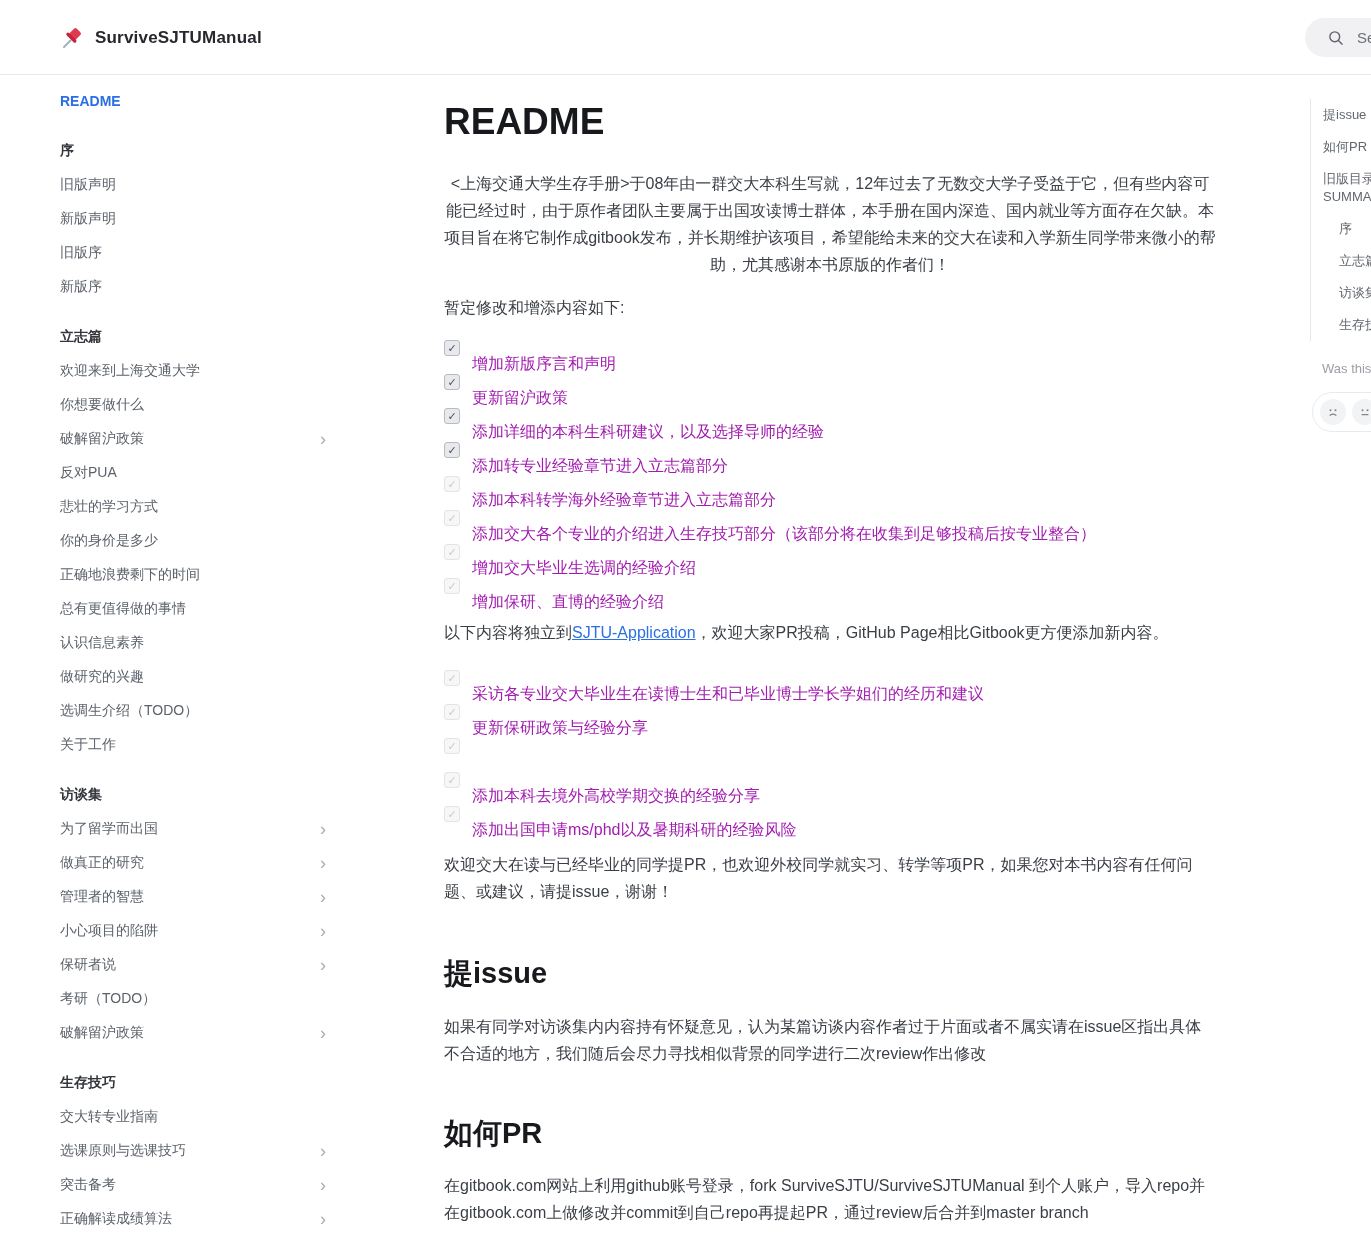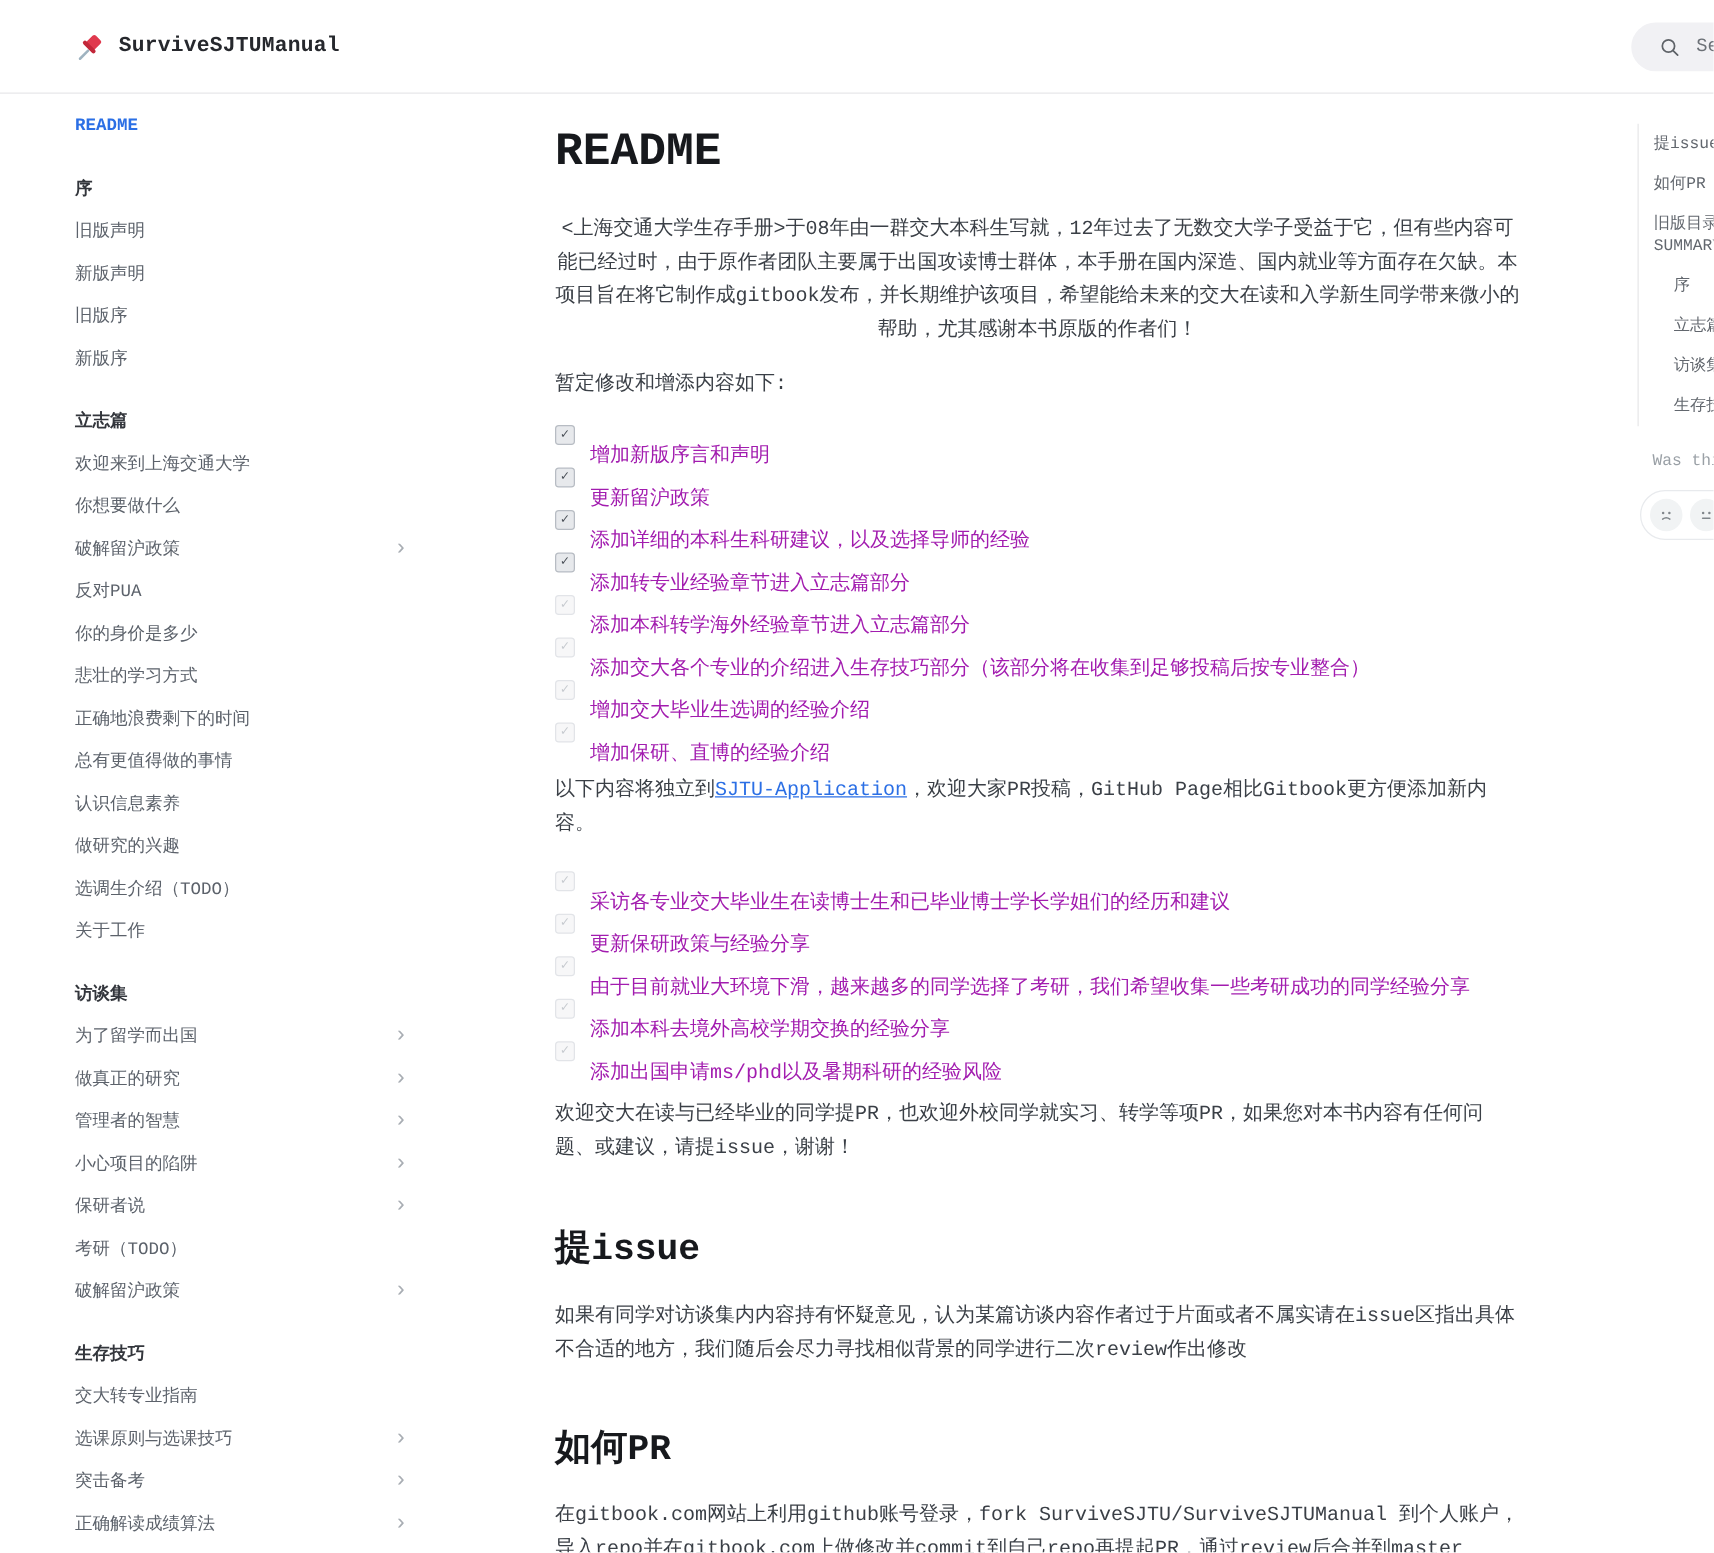--- a/index.html
+++ b/index.html
@@ -1,19 +1,19 @@
 <!DOCTYPE html>
 <html><head>
 <meta charset="utf-8">
 <style>
   * { margin:0; padding:0; box-sizing:border-box; }
   html,body { background:#fff; }
   .page {
     position:relative; width:1371px; height:1242px; overflow:hidden; background:#fff;
-    font-family:Liberation Mono, monospace; color:#3a3f46;
+    font-family:Liberation Sans, sans-serif; color:#3a3f46;
   }
   
   .header {
     position:absolute; top:0; left:0; width:100%; height:75px; background:#fff;
     border-bottom:1px solid #e8e8ea; z-index:5;
   }
   .logo { position:absolute; left:60px; top:0; height:75px; display:flex; align-items:center; gap:11px; cursor:pointer; }
   .logo-pin { width:24px; height:24px; display:block; }
   .logo-title { font-size:17px; font-weight:bold; color:#26282d; letter-spacing:.2px; }
   .search-pill {
@@ -150,26 +150,26 @@
         <span class="nav-label">破解留沪政策</span>
         <span class="chevron">›</span>
       </div>
 
       <div class="nav-row t-link">
         <span class="nav-label">反对PUA</span>
 
       </div>
 
       <div class="nav-row t-link">
+        <span class="nav-label">悲壮的学习方式</span>
+
+      </div>
+
+      <div class="nav-row t-link">
         <span class="nav-label">你的身价是多少</span>
-
-      </div>
-
-      <div class="nav-row t-link">
-        <span class="nav-label">悲壮的学习方式</span>
 
       </div>
 
       <div class="nav-row t-link">
         <span class="nav-label">正确地浪费剩下的时间</span>
 
       </div>
 
       <div class="nav-row t-link">
         <span class="nav-label">总有更值得做的事情</span>
@@ -326,21 +326,20 @@
           <span class="task-label">采访各专业交大毕业生在读博士生和已毕业博士学长学姐们的经历和建议</span>
         </div>
 
         <div class="task-row s-faded">
           <span class="checkbox">✓</span>
           <span class="task-label">更新保研政策与经验分享</span>
         </div>
 
         <div class="task-row s-faded">
           <span class="checkbox">✓</span>
-          <span class="task-label">由于目前就业大环境下滑，越来越多的同学选择了考研，我们希望收集一些考研成功的同学经验分享</span>
         </div>
 
         <div class="task-row s-faded">
           <span class="checkbox">✓</span>
           <span class="task-label">添加本科去境外高校学期交换的经验分享</span>
         </div>
 
         <div class="task-row s-faded">
           <span class="checkbox">✓</span>
           <span class="task-label">添加出国申请ms/phd以及暑期科研的经验风险</span>

